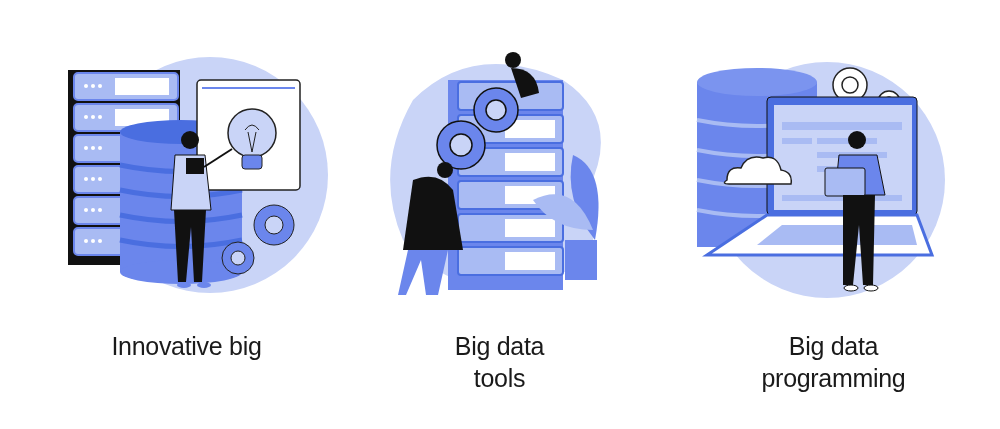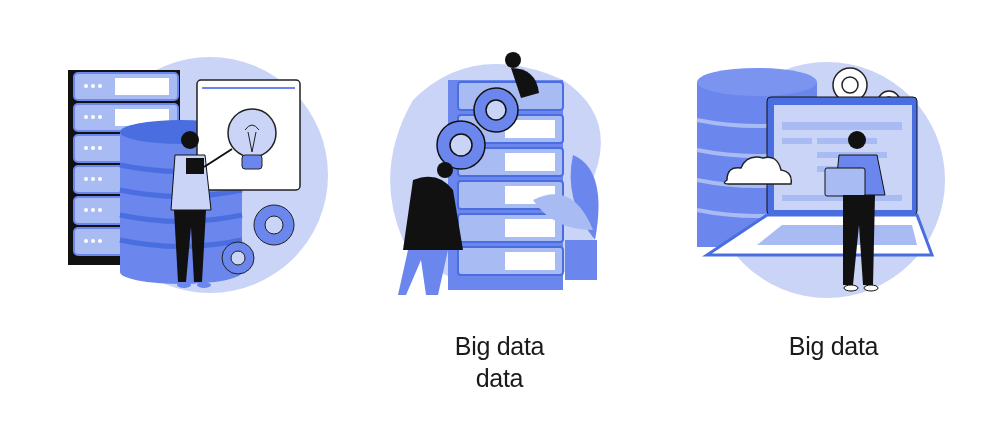--- a/index.html
+++ b/index.html
@@ -76,20 +76,21 @@
       <circle cx="170" cy="100" r="9" fill="#111"></circle>
       <path d="M155 115 h30 l6 55 h-40 z" fill="#c9d4f7" stroke="#111"></path>
       <rect x="166" y="118" width="18" height="16" fill="#111"></rect>
       <path d="M154 170 h32 l-4 72 h-8 l-3 -55 l-5 55 h-8 z" fill="#111"></path>
       <path d="M184 127 l28 -18" stroke="#111" stroke-width="2"></path>
       <ellipse cx="164" cy="245" rx="7" ry="3" fill="#6b86ec"></ellipse>
       <ellipse cx="184" cy="245" rx="7" ry="3" fill="#6b86ec"></ellipse>
     </g>
   </svg>
   <div class="caption">
+    <span>Innovative big</span>
   </div>
 </div>
 
 <div class="panel" style="left:333px;">
   <svg width="320" height="270" viewBox="0 0 320 270">
     <path d="M80 60 Q140 0 230 40 Q290 80 255 150 Q285 220 200 245 Q120 260 70 200 Q40 130 80 60 Z" fill="#c9d4f7"></path>
     <g>
       <rect x="115" y="40" width="115" height="210" fill="#6b86ec"></rect>
       <g fill="#a9bbf3" stroke="#4a6ee0" stroke-width="2">
         <rect x="125" y="42" width="105" height="28" rx="3"></rect>
@@ -121,21 +122,21 @@
     <g fill="#111">
       <circle cx="180" cy="20" r="8"></circle>
       <path d="M178 28 q25 0 28 25 l-18 5 z"></path>
       <circle cx="112" cy="130" r="8"></circle>
       <path d="M80 140 q25 -10 40 10 l10 60 h-60 z"></path>
       <path d="M75 210 h40 l-10 45 h-12 l-5 -35 l-15 35 h-8 z" fill="#6b86ec"></path>
     </g>
   </svg>
   <div class="caption">
     <span>Big data</span>
-    <span>data</span>
+    <span>tools</span>
   </div>
 </div>
 
 <div class="panel" style="left:667px;">
   <svg width="320" height="270" viewBox="0 0 320 270">
     <circle cx="160" cy="140" r="118" fill="#c9d4f7"></circle>
     <g>
       <rect x="30" y="42" width="120" height="165" fill="#6b86ec"></rect>
       <g stroke="#a9bbf3" stroke-width="4" fill="none">
         <path d="M30 80 Q90 92 150 80"></path>
@@ -172,14 +173,15 @@
       <circle cx="190" cy="100" r="9" fill="#111"></circle>
       <path d="M172 115 h38 l8 40 h-50 z" fill="#6b86ec" stroke="#111"></path>
       <rect x="158" y="128" width="40" height="28" rx="2" fill="#a9bbf3" stroke="#111"></rect>
       <path d="M176 155 h32 l-2 90 h-10 l-4 -60 l-6 60 h-10 z" fill="#111"></path>
       <ellipse cx="184" cy="248" rx="7" ry="3" fill="#fff" stroke="#111"></ellipse>
       <ellipse cx="204" cy="248" rx="7" ry="3" fill="#fff" stroke="#111"></ellipse>
     </g>
   </svg>
   <div class="caption">
     <span>Big data</span>
+    <span>programming</span>
   </div>
 </div>
 
 </body></html>

